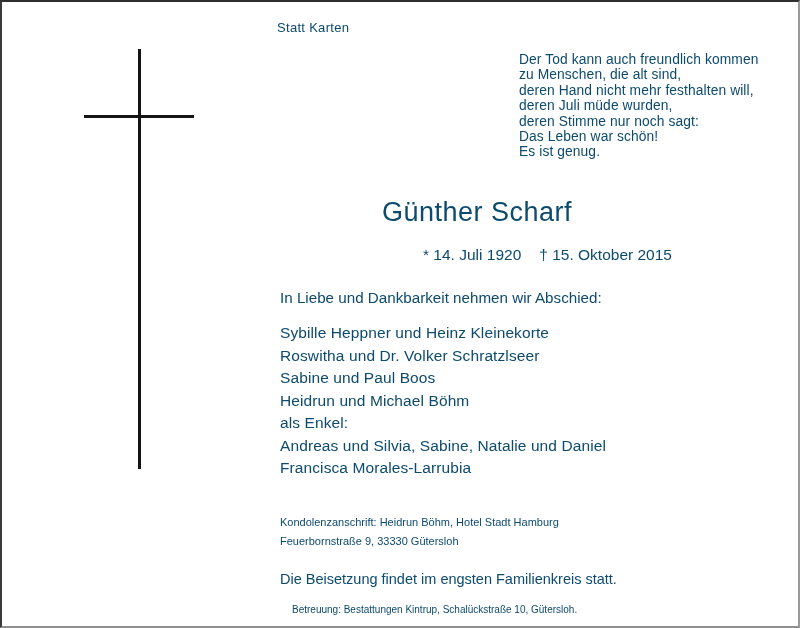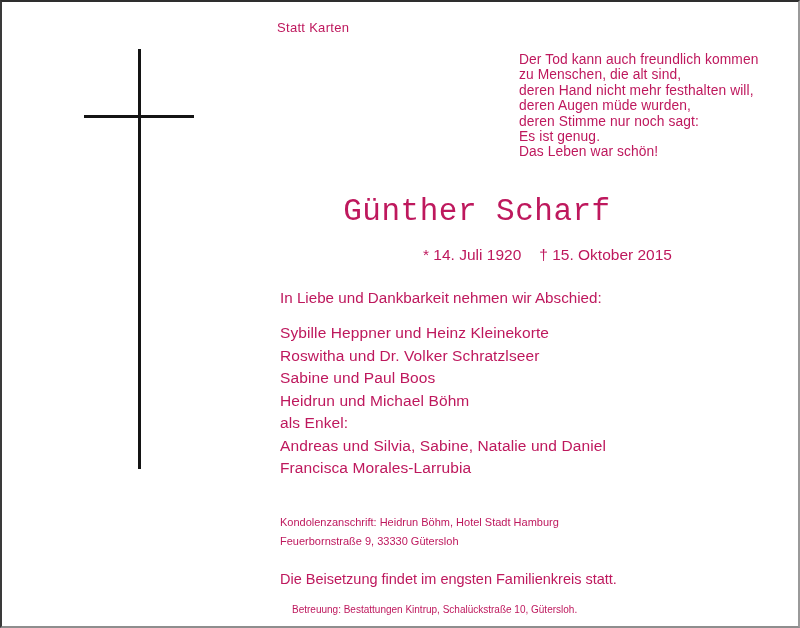--- a/index.html
+++ b/index.html
@@ -11,21 +11,21 @@
     position: relative;
     width: 800px;
     height: 628px;
     box-sizing: border-box;
     background: #ffffff;
     border-top: 2px solid #2e2e2e;
     border-left: 2px solid #3a3a3a;
     border-right: 2px solid #9a9a9a;
     border-bottom: 2px solid #8e8e8e;
     font-family: "Liberation Sans", "DejaVu Sans", sans-serif;
-    color: #be185d;
+    color: #0c4a6e;
     overflow: hidden;
   }
   .abs { position: absolute; }
 
   .statt-karten {
     left: 275px; top: 18px;
     font-size: 13px; line-height: 16px;
     letter-spacing: 0.3px;
   }
 
@@ -48,25 +48,24 @@
     left: 517px; top: 50px;
     font-size: 13.8px; line-height: 15.4px;
     letter-spacing: 0.1px;
   }
 
   .headline-wrap {
     left: 280px; top: 193px; width: 390px;
     text-align: center;
   }
   .deceased-name {
-    font-size: 31px;
+    font-size: 27px;
     line-height: 34px;
     letter-spacing: 0.5px;
     font-weight: 400;
-    font-family: Liberation Mono, monospace;
   }
   .dates {
     left: 280px; top: 244px; width: 390px;
     text-align: right;
     font-size: 15.5px; line-height: 18px;
   }
   .dates .death-date { margin-left: 18px; }
 
   .intro {
     left: 278px; top: 287px;
@@ -103,24 +102,24 @@
 
   <div class="abs cross">
     <div class="cross-v"></div>
     <div class="cross-h"></div>
   </div>
 
   <div class="abs poem">
       <div>Der Tod kann auch freundlich kommen</div>
       <div>zu Menschen, die alt sind,</div>
       <div>deren Hand nicht mehr festhalten will,</div>
-      <div>deren Augen müde wurden,</div>
+      <div>deren Juli müde wurden,</div>
       <div>deren Stimme nur noch sagt:</div>
+      <div>Das Leben war schön!</div>
       <div>Es ist genug.</div>
-      <div>Das Leben war schön!</div>
     </div>
 
   <div class="abs headline-wrap">
     <div class="deceased-name">Günther Scharf</div>
   </div>
 
   <div class="abs dates">
     <span class="birth-date">* 14. Juli 1920</span><span class="death-date">† 15. Oktober 2015</span>
   </div>
 

